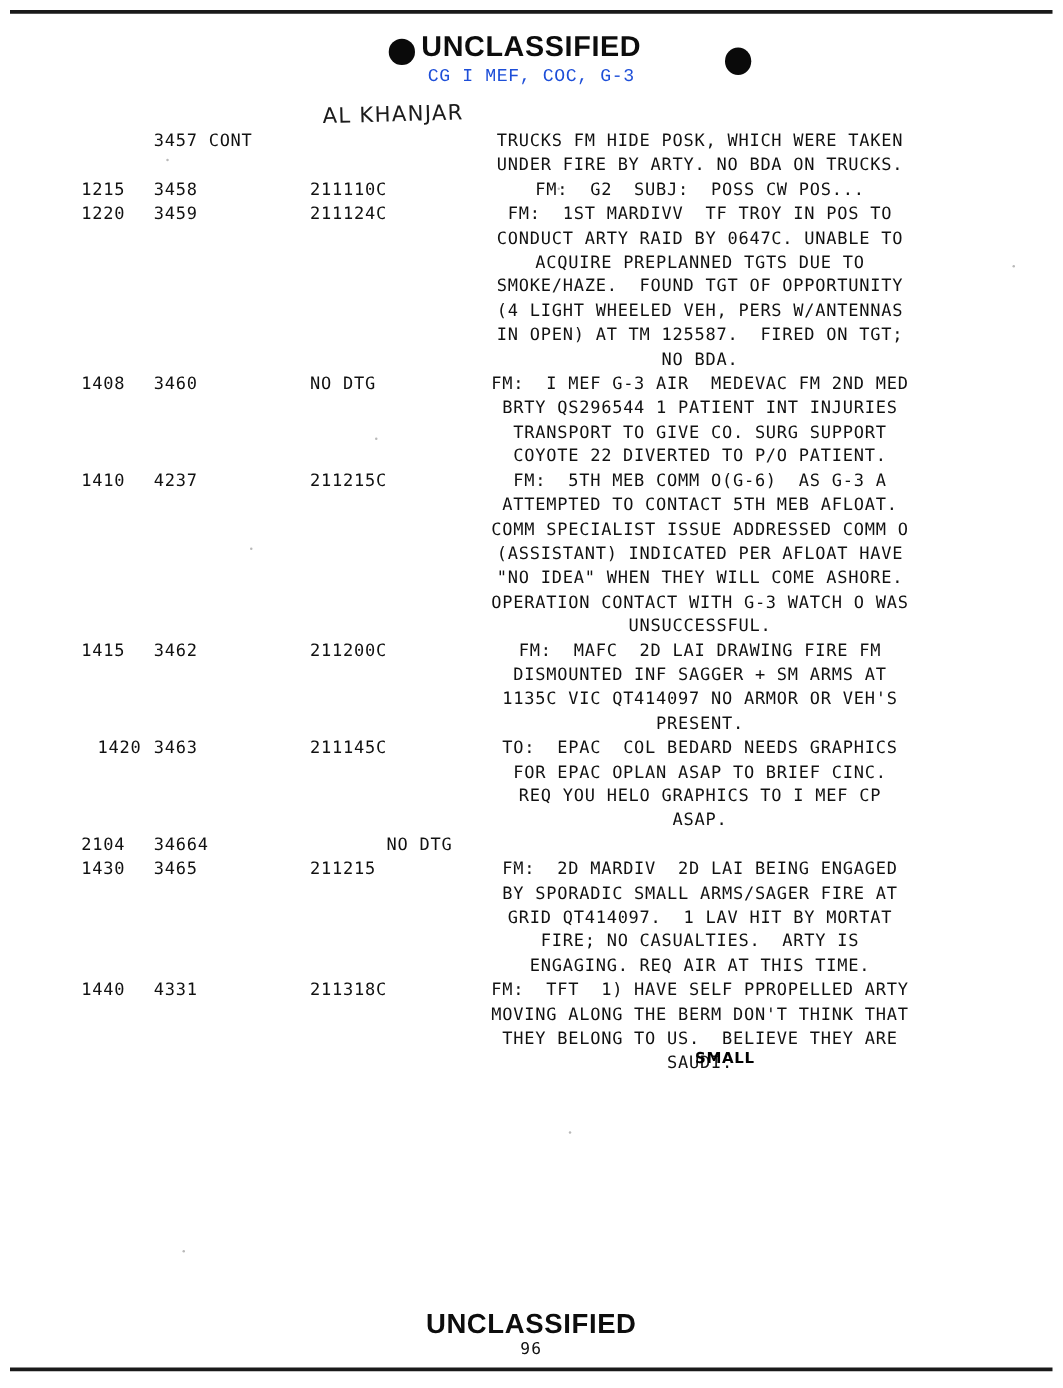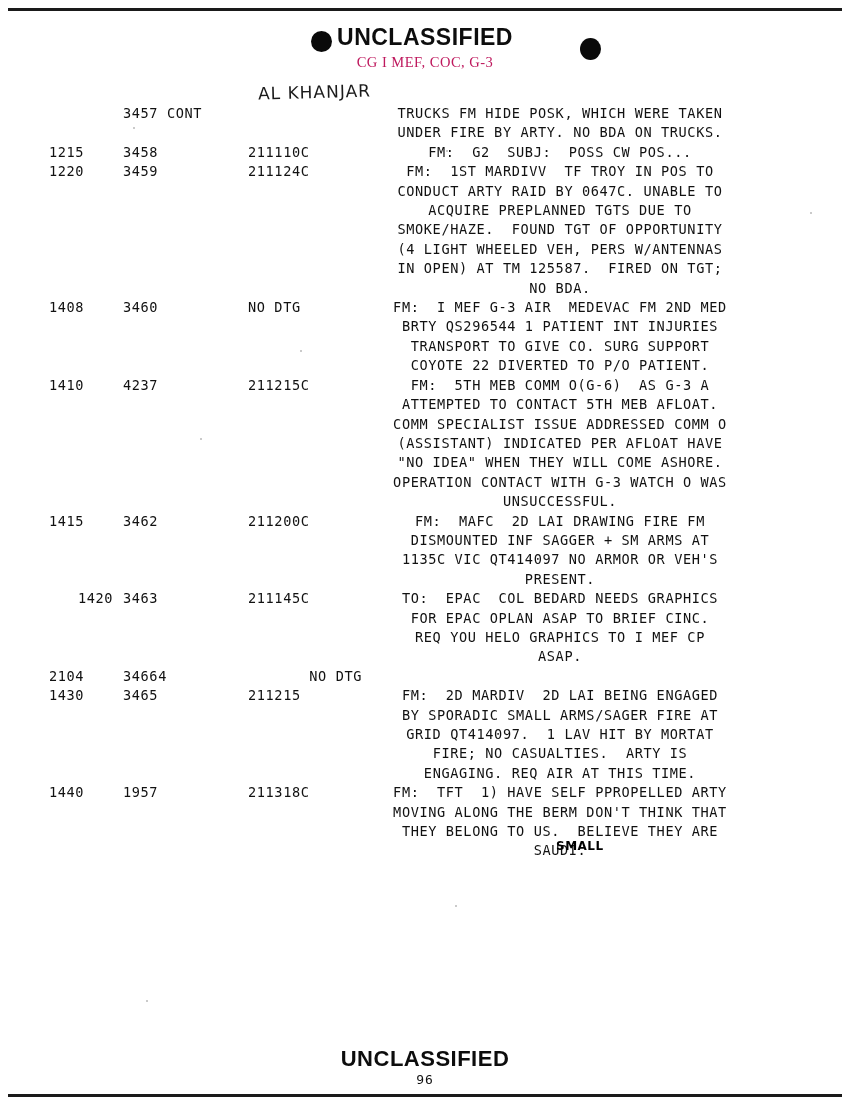--- a/index.html
+++ b/index.html
@@ -52,24 +52,24 @@
     border-radius: 50%;
     background: #0a0a0a;
   }
   .dot-a { left: 311px; top: 31px; width: 21px; height: 21px; }
   .dot-b { left: 580px; top: 38px; width: 21px; height: 22px; }
 
   .hdr-line {
     position: absolute;
     width: 850px;
     text-align: center;
-    font-family: Liberation Serif, serif;
+    font-family: Liberation Mono, monospace;
     font-size: 14.5px;
     letter-spacing: 0.5px;
-    color: #be185d;
+    color: #1d4ed8;
   }
   .hdr1 { top: 54px; }
   .hdr2 { top: 74px; }
   .strike {
     text-decoration: line-through;
     text-decoration-thickness: 2px;
   }
   .handwrite {
     position: absolute;
     left: 258px;
@@ -96,21 +96,21 @@
     display: block;
   }
   .rowline {
     display: flex;
     align-items: flex-start;
   }
   .c-time {
     width: 118px;
     flex: 0 0 118px;
     text-align: left;
-    padding-left: 49px;
+    padding-left: 65px;
     box-sizing: border-box;
     white-space: pre;
   }
   .c-serial {
     width: 120px;
     flex: 0 0 120px;
     box-sizing: border-box;
     padding-left: 5px;
     white-space: pre;
   }
@@ -246,21 +246,21 @@
         <div class="rowline">
           <div class="c-time">1430</div>
           <div class="c-serial">3465</div>
           <div class="c-dtg">211215</div>
           <div class="c-text">FM:  2D MARDIV  2D LAI BEING ENGAGED BY SPORADIC SMALL ARMS/SAGER FIRE AT GRID QT414097.  1 LAV HIT BY MORTAT FIRE; NO CASUALTIES.  ARTY IS ENGAGING. REQ AIR AT THIS TIME.</div>
         </div>
       </div>
       <div class="row">
         <div class="rowline">
           <div class="c-time">1440</div>
-          <div class="c-serial">1957</div>
+          <div class="c-serial">4331</div>
           <div class="c-dtg">211318C</div>
           <div class="c-text">FM:  TFT  1) HAVE SELF PPROPELLED ARTY MOVING ALONG THE BERM DON'T THINK THAT THEY BELONG TO US.  BELIEVE THEY ARE SAUDI.</div>
         </div>
       </div>
     </div>
 
   <div class="overwrite">SMALL</div>
 
   <div class="classification class-bottom">UNCLASSIFIED</div>
 

